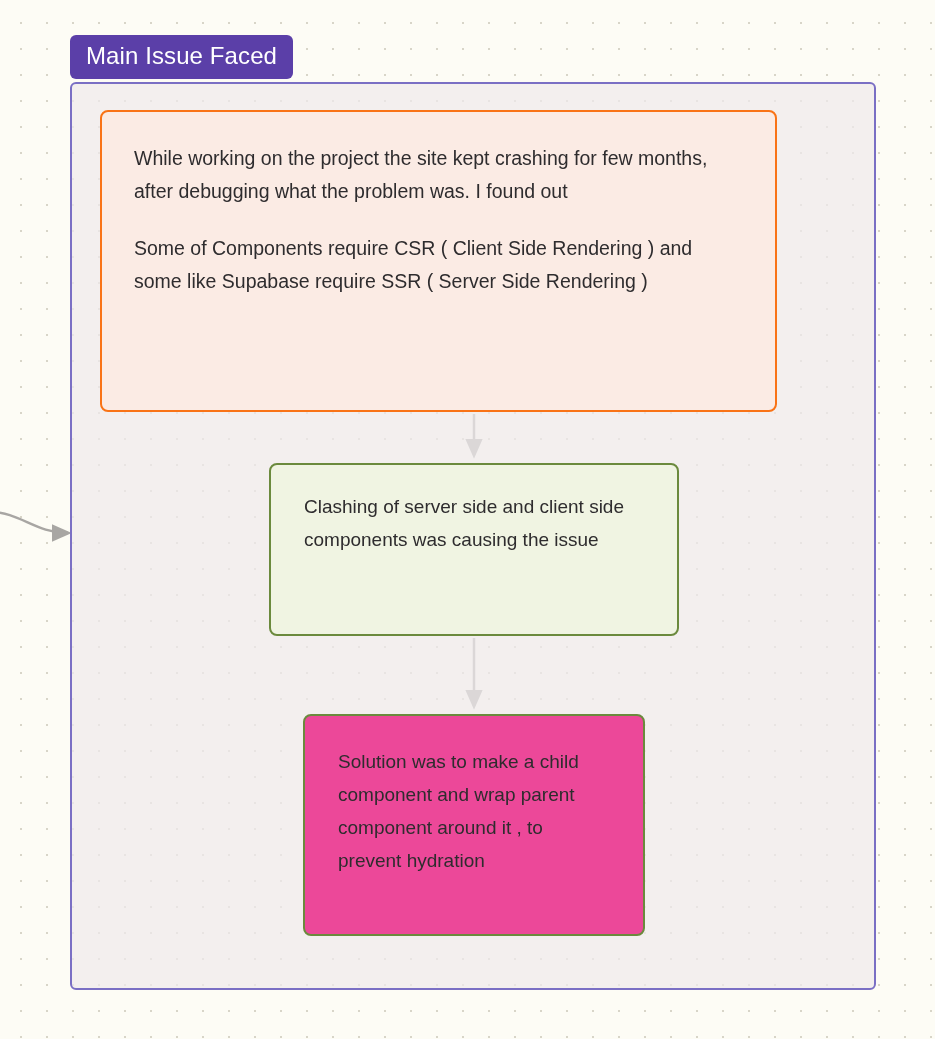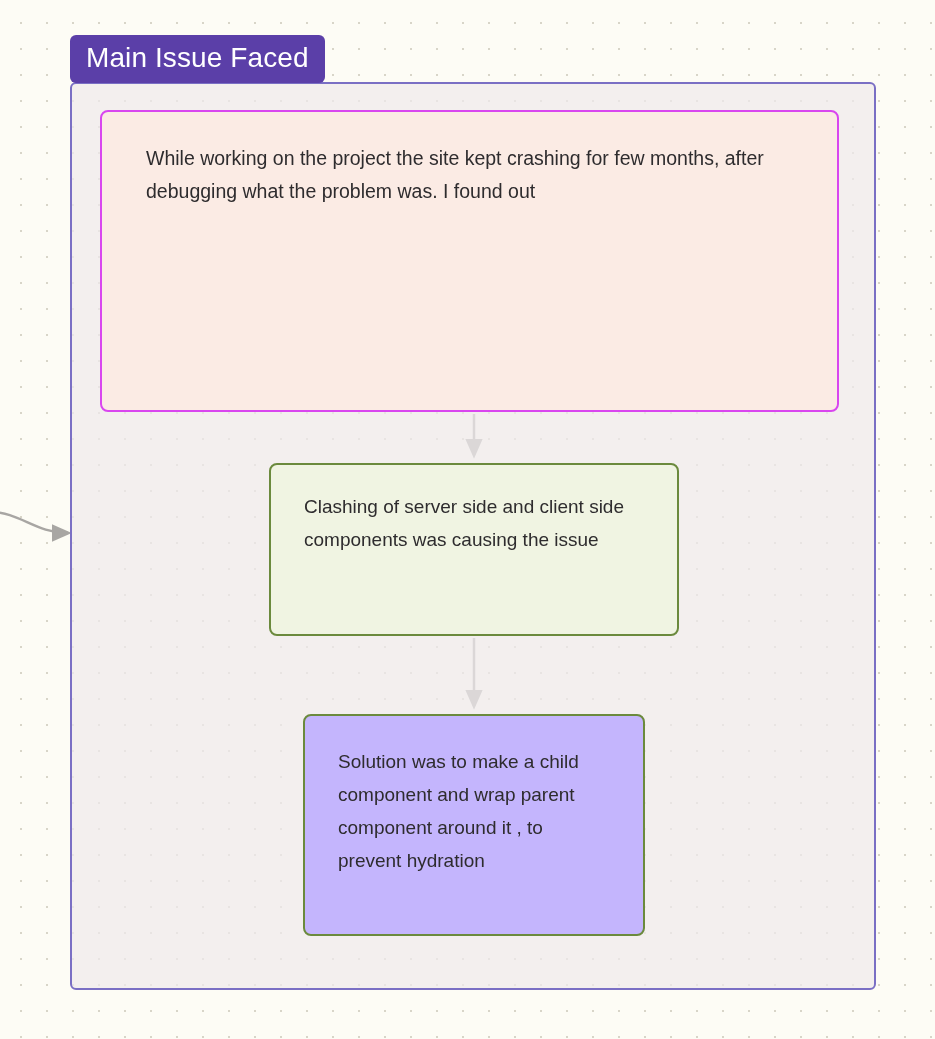--- a/index.html
+++ b/index.html
@@ -21,21 +21,21 @@
     background-image: radial-gradient(circle, #d8d5c8 1.1px, transparent 1.2px);
     background-size: 26px 26px;
     background-position: 8px 10px;
   }
   .title-chip {
     position: absolute;
     left: 70px;
     top: 35px;
     background: #5b3fa8;
     color: #ffffff;
-    font-size: 28px;
+    font-size: 24px;
     line-height: 1;
     padding: 9px 16px 11px 16px;
     border-radius: 6px;
     letter-spacing: 0.1px;
     white-space: nowrap;
     z-index: 5;
   }
   .group-frame {
     position: absolute;
     left: 70px;
@@ -48,25 +48,25 @@
     box-sizing: border-box;
   }
   .node {
     position: absolute;
     box-sizing: border-box;
     border-radius: 8px;
   }
   .node-problem {
     left: 100px;
     top: 110px;
-    width: 739px;
+    width: 677px;
     height: 302px;
     background: #fbebe4;
-    border: 2px solid #d946ef;
-    padding: 30px 44px;
+    border: 2px solid #f97316;
+    padding: 30px 32px;
   }
   .node-problem p {
     margin: 0;
     font-size: 19.5px;
     line-height: 33px;
     color: #2e2c2e;
   }
   .node-problem p + p {
     margin-top: 24px;
   }
@@ -77,21 +77,21 @@
     height: 173px;
     background: #f0f4e2;
     border: 2px solid #6b8a3d;
     padding: 24px 32px;
   }
   .node-solution {
     left: 303px;
     top: 714px;
     width: 342px;
     height: 222px;
-    background: #c4b5fd;
+    background: #ec4899;
     border: 2px solid #6b8a3d;
     padding: 28px 32px;
   }
   .node-cause p, .node-solution p {
     margin: 1px;
     font-size: 19px;
     line-height: 33px;
     color: #2e2c2e;
   }
   svg.arrows {
@@ -121,20 +121,21 @@
 
   <path d="M474,638 L474,706" stroke="#a8a6a3" stroke-width="2.5" fill="none" marker-end="url(#arrowhead)"></path>
 </svg>
 
 <div class="title-chip">Main Issue Faced</div>
 
 <div class="group-frame"></div>
 
 <div class="node node-problem">
   <p>While working on the project the site kept crashing for few months, after debugging what the problem was. I found out</p>
+  <p>Some of Components require CSR ( Client Side Rendering ) and some like Supabase require SSR ( Server Side Rendering )</p>
 </div>
 
 <div class="node node-cause">
   <p>Clashing of server side and client side components was causing the issue</p>
 </div>
 
 <div class="node node-solution">
   <p>Solution was to make a child component and wrap parent component around it , to prevent hydration</p>
 </div>
 

